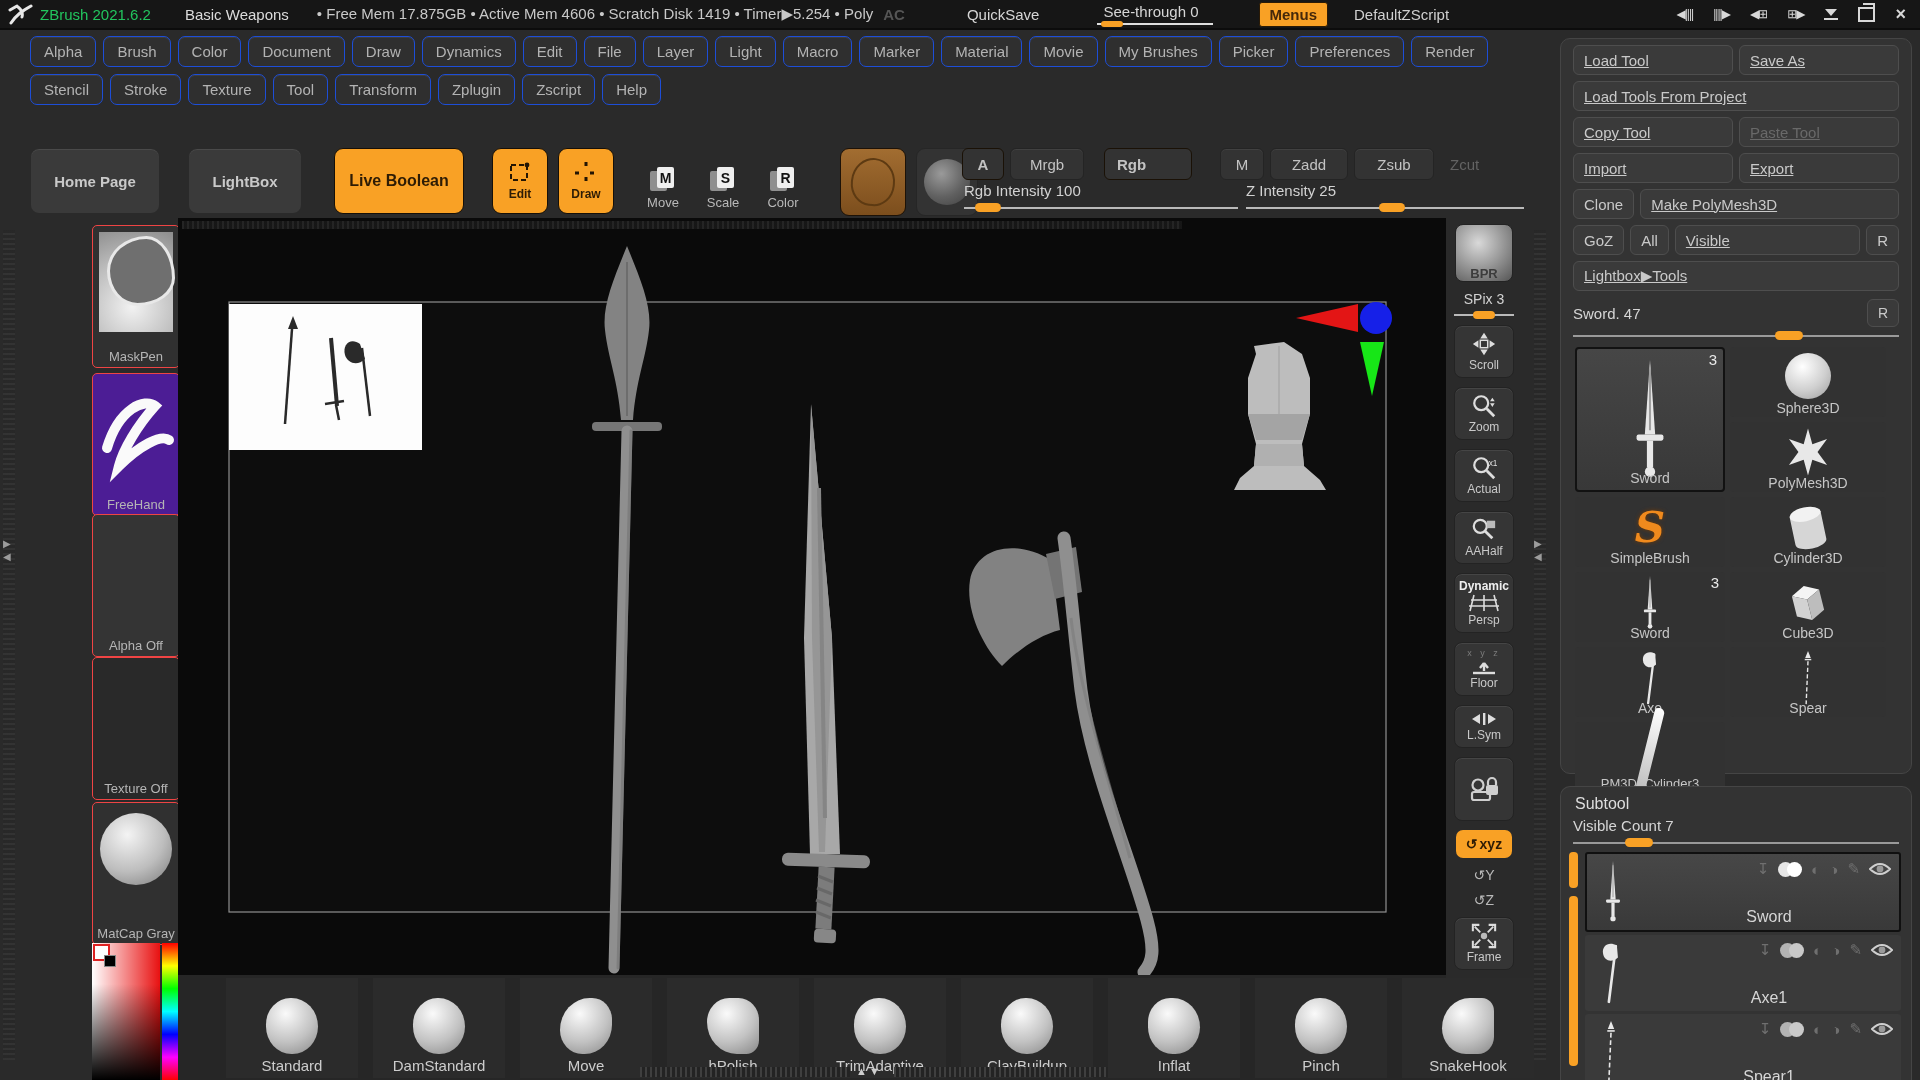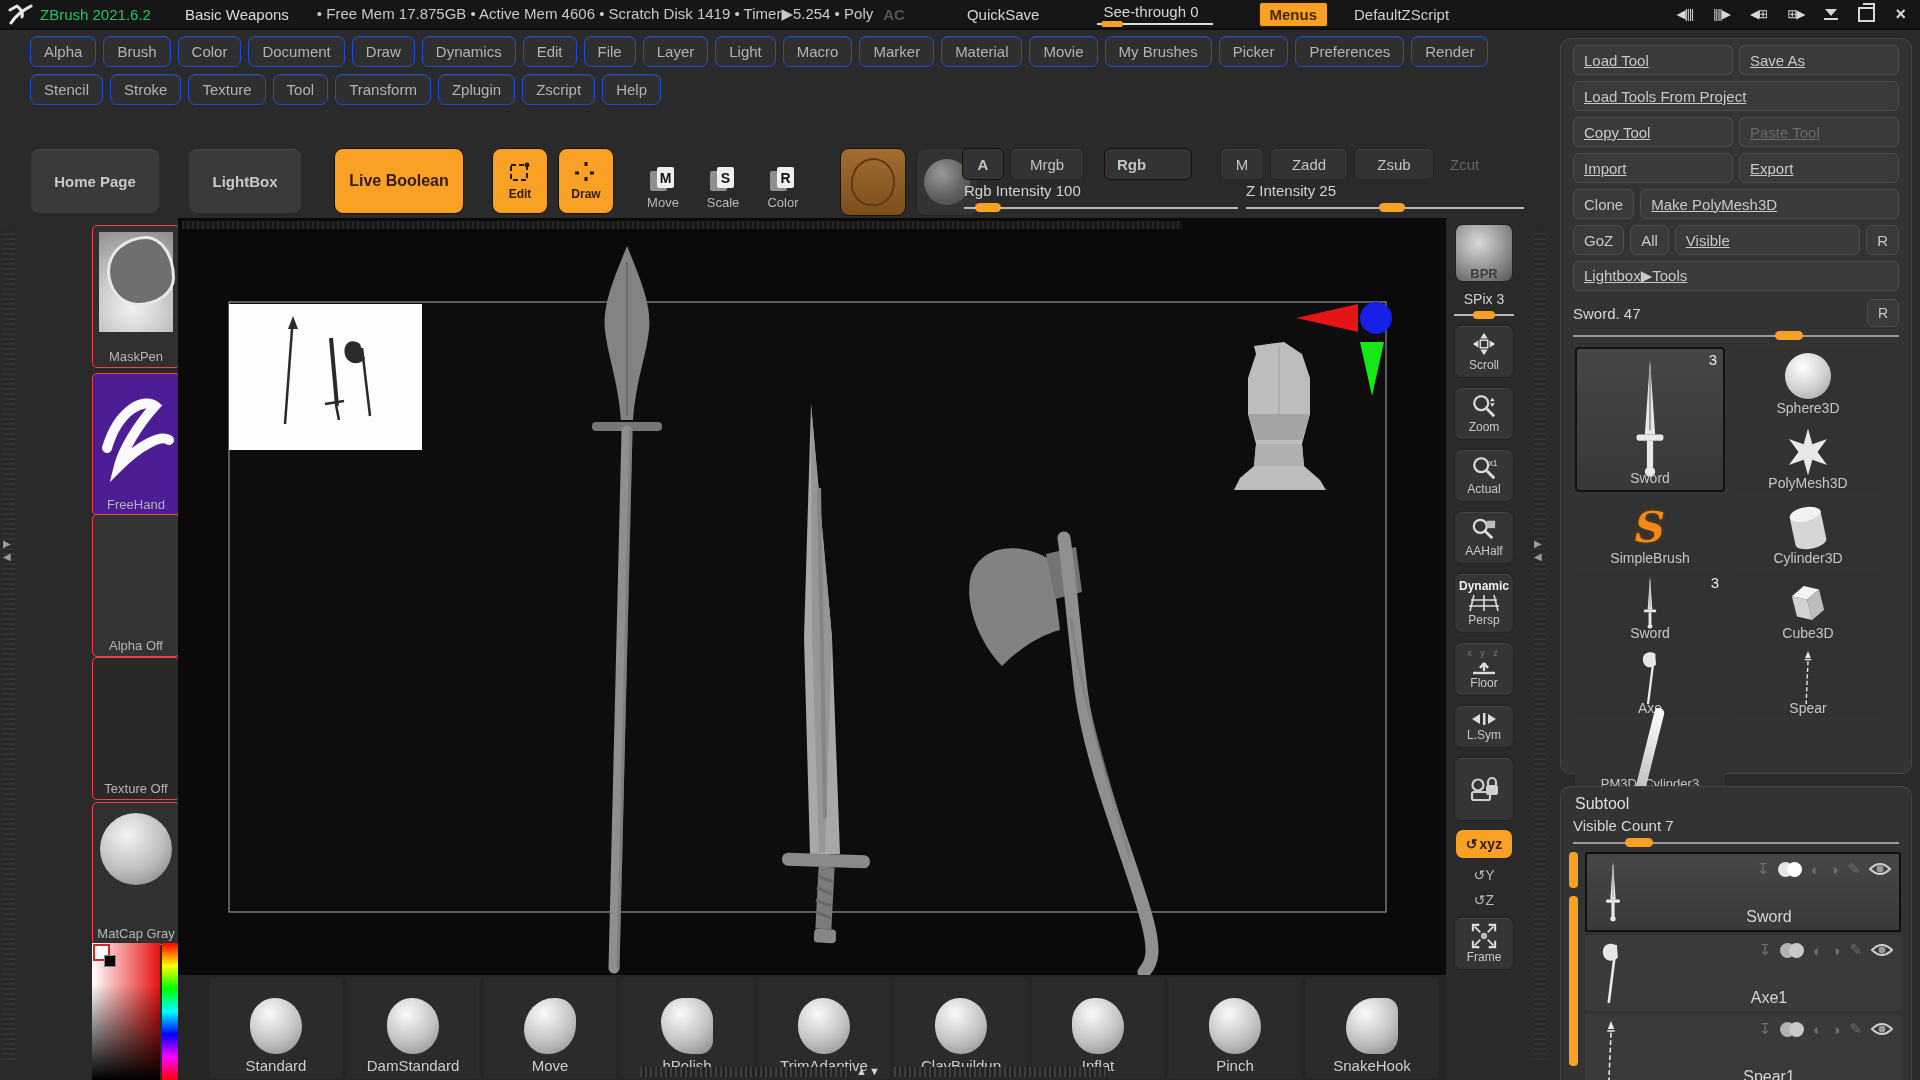--- a/index.html
+++ b/index.html
@@ -134,21 +134,21 @@
   .sicons{position:absolute;right:8px;top:6px;display:flex;align-items:center;gap:9px;font-size:15px;color:#6f6f6f;}
   .pair{display:flex;}
   .pair span{width:15px;height:15px;border-radius:50%;background:#e6e6e6;}
   .pair span+span{margin-left:-6px;background:#fff;}
   .pair.dim span{background:#b3b3b3;}
   .pair.dim span+span{background:#c9c9c9;}
   .subname{position:absolute;left:0;right:0;bottom:4px;text-align:center;font-size:16px;color:#d6d6d6;}
   .oscroll{position:absolute;left:-16px;width:9px;border-radius:4px;background:#f9a125;}
   
   .tray{position:absolute;left:178px;top:975px;width:1268px;height:105px;background:#262626;}
-  .brushes{position:absolute;left:32px;top:3px;display:flex;gap:5px;}
+  .brushes{position:absolute;left:48px;top:3px;display:flex;gap:15px;}
   .brush{width:132px;height:96px;background:#2b2b2b;display:flex;flex-direction:column;align-items:center;justify-content:flex-end;
          padding-bottom:4px;gap:3px;}
   .bthumb{width:52px;height:56px;border-radius:48% 52% 50% 50%;
           background:radial-gradient(circle at 38% 28%,#fafafa,#c2c2c2 55%,#868686);}
   .blab{font-size:15px;color:#cdcdcd;}
   .bsarrows{position:absolute;font-size:11px;color:#cfcfcf;letter-spacing:2px;}
   svg .w{fill:#e8e8e8;}
 </style>
 </head>
 <body>

